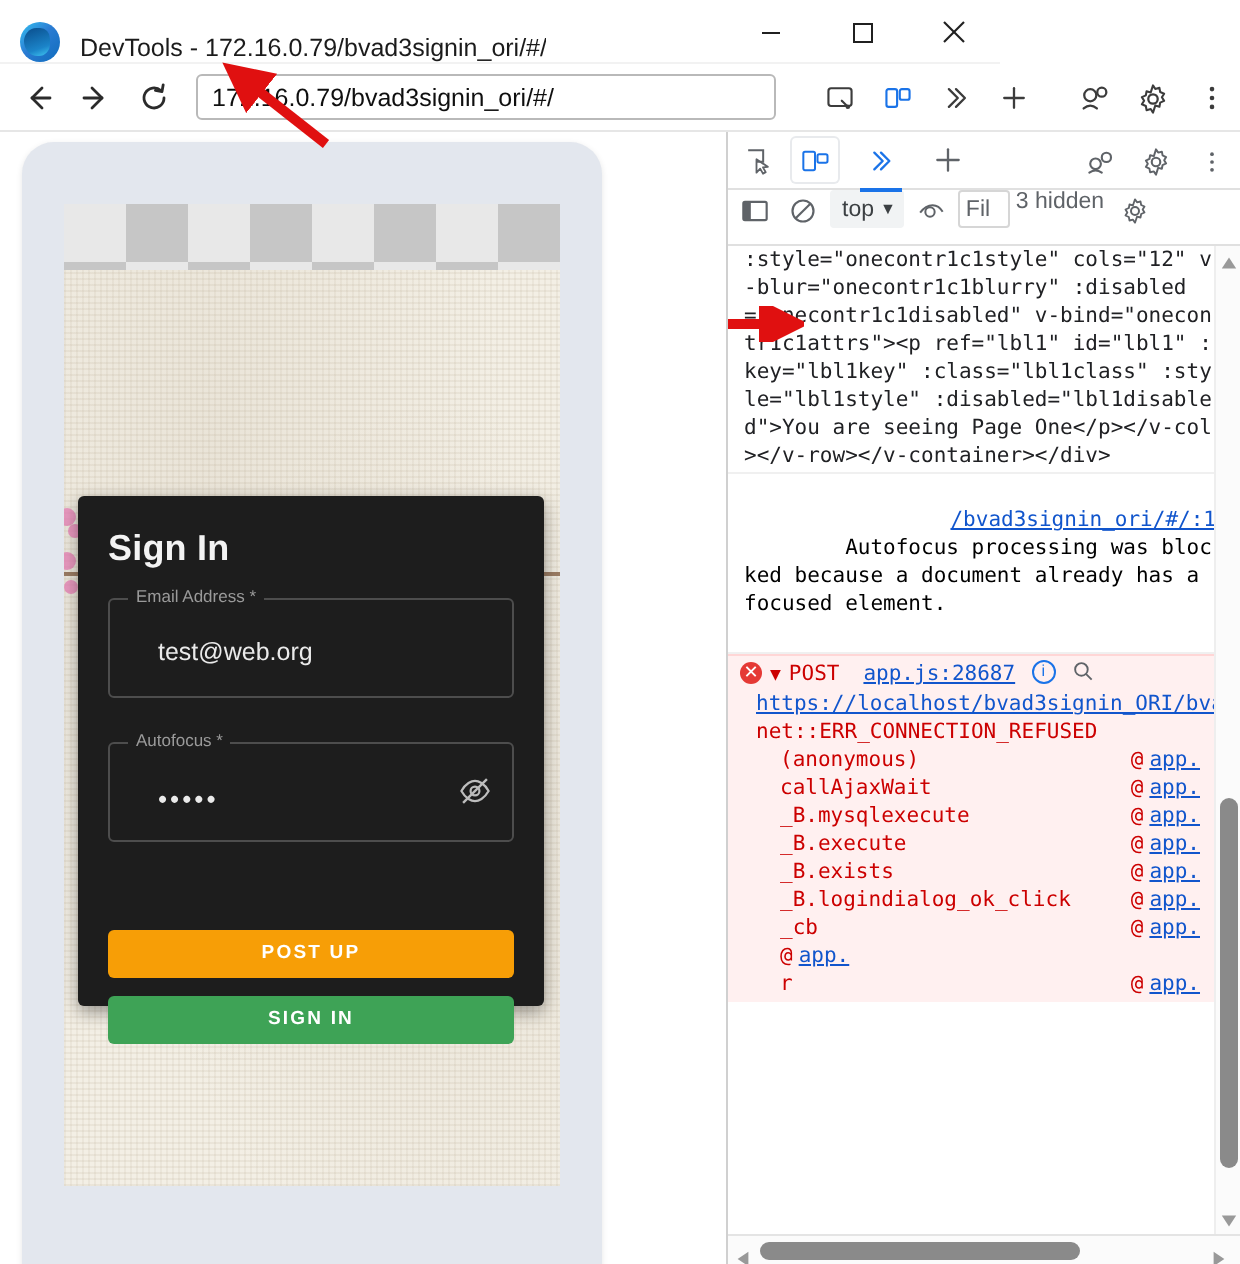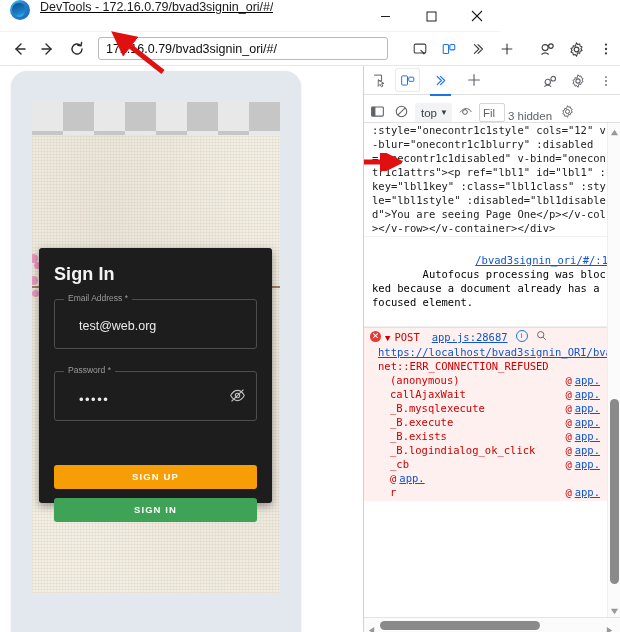--- a/index.html
+++ b/index.html
@@ -7,24 +7,23 @@
     width: 620px; height: 632px;
     font-family: "Liberation Sans", sans-serif;
     background: #ffffff;
     overflow: hidden;
   }
 
   
   .titlebar {
     height: 32px; width: 500px;
     background: #ffffff;
-    display: flex; align-items: flex-start;
+    display: flex; align-items: flex-end;
     border-bottom: 1px solid #f2f2f2;
     position: relative;
-    text-decoration: underline;
   }
   .edge-logo {
     width: 20px; height: 20px; margin-left: 10px; flex: 0 0 auto;
     position: relative;
   }
   .edge-logo .outer {
     position: absolute; inset: 0;
     border-radius: 50%;
     background: linear-gradient(135deg,#35c1f1 0%,#2b7cd3 45%,#0f6cbd 100%);
   }
@@ -218,21 +217,21 @@
   .dt-tab-icon.active-underline::after {
     content: ""; position: absolute; left: 2px; right: 2px; bottom: -4px;
     height: 2px; background: #1a73e8;
   }
   .dt-tabbar-right {
     position: absolute; right: 2px; top: 0; height: 29px;
     display: flex; align-items: center;
   }
 
   .dt-toolbar {
-    height: 28px; display: flex; align-items: flex-end;
+    height: 28px; display: flex; align-items: flex-start;
     border-bottom: 1px solid #e0e0e0;
     background: #ffffff; gap: 3px; padding: 0 3px;
   }
   .dt-tool-icon {
     width: 21px; height: 21px;
     display: flex; align-items: center; justify-content: center;
     color: #5f6368; flex: 0 0 auto;
   }
   .ctx-select {
     height: 19px; background: #f1f3f4; border-radius: 2px;
@@ -444,33 +443,33 @@
 
         <div class="signin-card">
           <div class="signin-title">Sign In</div>
 
           <div class="field">
             <span class="field-label">Email Address *</span>
             <span class="field-value">test@web.org</span>
           </div>
 
           <div class="field">
-            <span class="field-label">Password *</span>
+            <span class="field-label">Autofocus *</span>
             <span class="field-value dots">•••••</span>
             <span class="eye-icon">
               <svg width="17" height="17" viewBox="0 0 20 20">
                 <path d="M2 10 C4.5 5.5 8 4 10 4 C12 4 15.5 5.5 18 10 C15.5 14.5 12 16 10 16 C8 16 4.5 14.5 2 10 Z" fill="none" stroke="currentColor" stroke-width="1.3"></path>
                 <circle cx="10" cy="10" r="2.6" fill="none" stroke="currentColor" stroke-width="1.3"></circle>
                 <line x1="3" y1="17" x2="17" y2="3" stroke="currentColor" stroke-width="1.4"></line>
               </svg>
             </span>
           </div>
 
           <div style="height:22px;"></div>
-          <div class="btn btn-signup">SIGN UP</div>
+          <div class="btn btn-signup">POST UP</div>
           <div class="btn btn-signin">SIGN IN</div>
         </div>
       </div>
     </div>
 
     <svg class="red-arrow" style="left:105px; top:-36px;" width="70" height="48" viewBox="0 0 70 48">
       <defs>
           <marker id="ah1" markerWidth="5" markerHeight="5" refX="2.5" refY="2.5" orient="auto">
         <path d="M0,0 L5,2.5 L0,5 z" fill="#e01010"></path>
           </marker>

